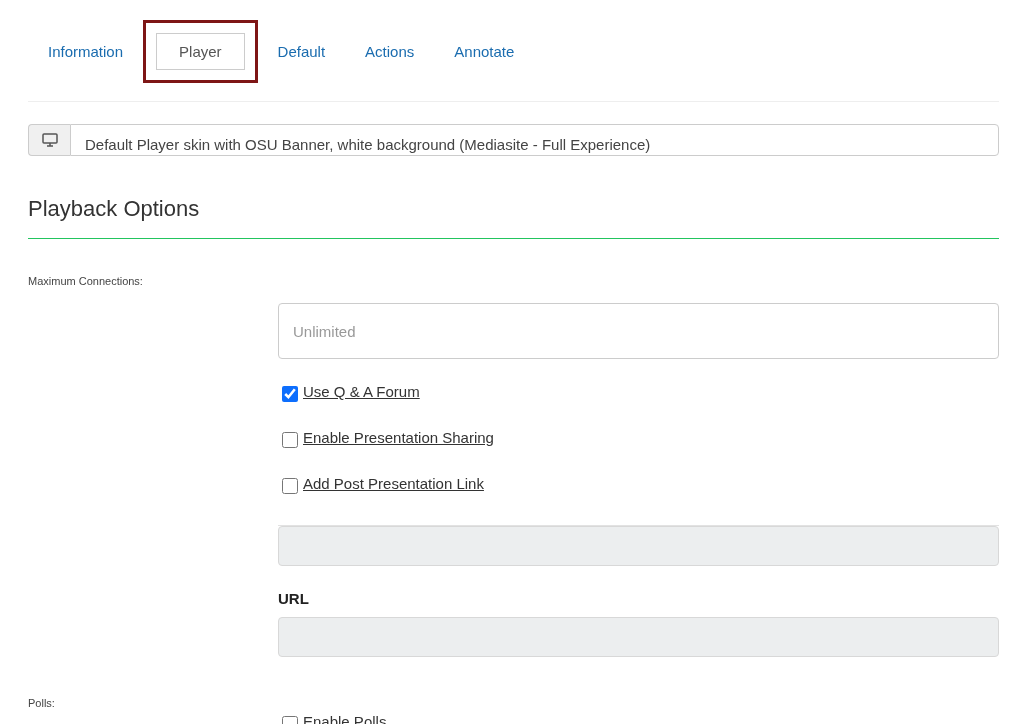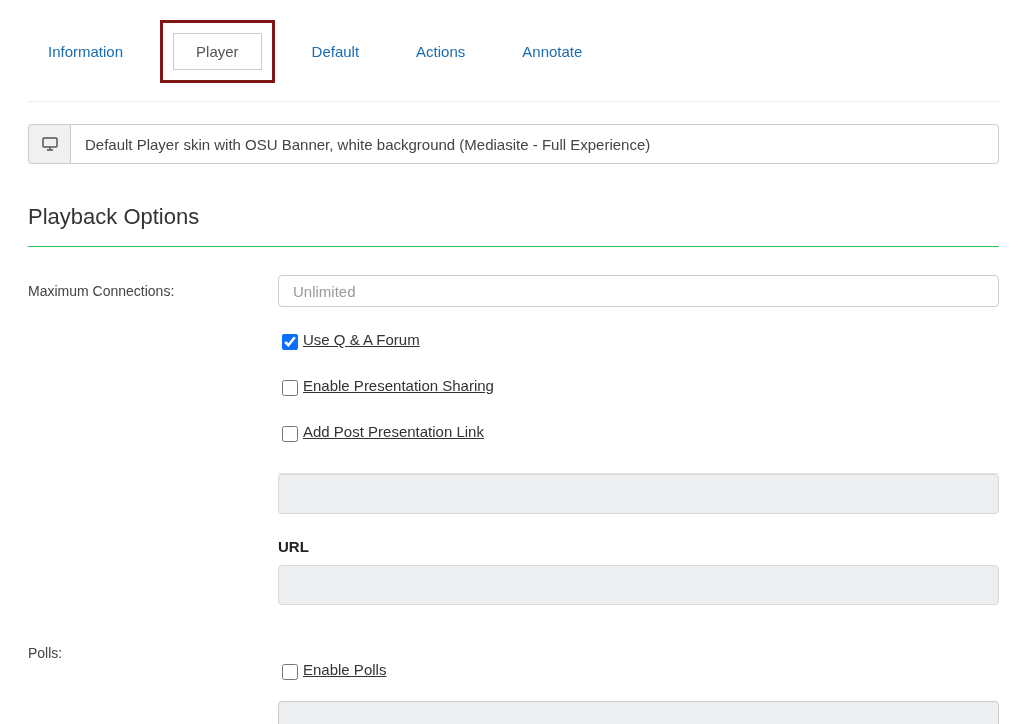--- a/index.html
+++ b/index.html
@@ -11,21 +11,21 @@
     color: #333;
     background: #fff;
     width: 1027px;
   }
   .container {
     padding: 0 28px;
   }
   .tabs {
     display: flex;
     align-items: center;
-    gap: 17px;
+    gap: 0;
     padding: 20px 0 18px 0;
     border-bottom: 1px solid #eee;
   }
   .tab {
     color: #1a6caf;
     font-size: 15px;
     cursor: pointer;
     padding: 10px 20px;
   }
   .tab-active-box {
@@ -56,53 +56,54 @@
   }
   .skin-icon-box svg { display: block; }
   .skin-input {
     flex: 1;
     border: 1px solid #ccc;
     border-radius: 0 4px 4px 0;
     padding: 10px 14px;
     background: #fff;
     color: #444;
     font-size: 15px;
-    height: 40px;
+    height: 32px;
     line-height: 20px;
   }
   .section-title {
     font-size: 22px;
     color: #333;
     margin: 40px 0 18px 0;
     font-weight: 400;
     padding-bottom: 16px;
     border-bottom: 1px solid #22c55e;
   }
   .form-block {
     display: flex;
     padding-top: 10px;
   }
   .left-col {
     width: 250px;
     color: #444;
-    font-size: 14px;
+    font-size: 11px;
     padding-top: 8px;
   }
   .right-col {
     flex: 1;
   }
   .text-input {
     width: 100%;
     border: 1px solid #ccc;
     border-radius: 4px;
     padding: 10px 14px;
     font-size: 15px;
     color: #888;
-    height: 32px;
-    background: #fff;
+    height: 56px;
+    background: #fff;
+    margin-top: 36px;
   }
   .text-input::placeholder { color: #999; }
   .check-row {
     display: flex;
     align-items: flex-start;
     gap: 2px;
     margin-top: 24px;
     text-decoration: underline;
   }
   .check-row input[type="checkbox"] {

